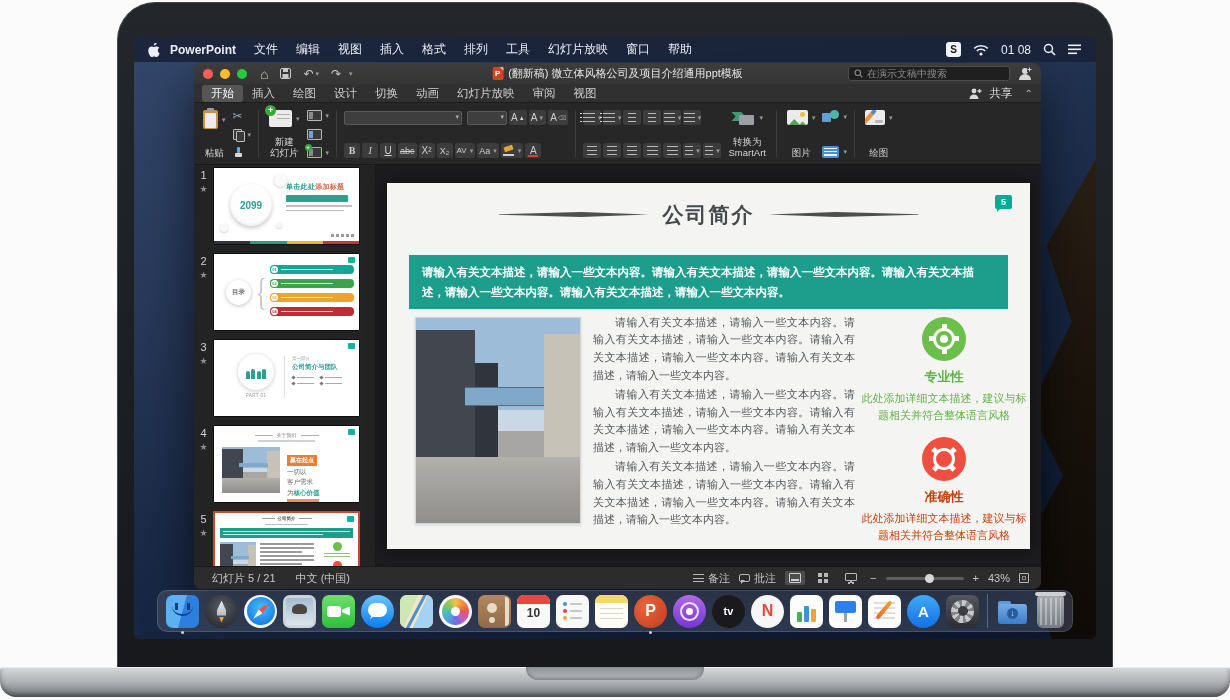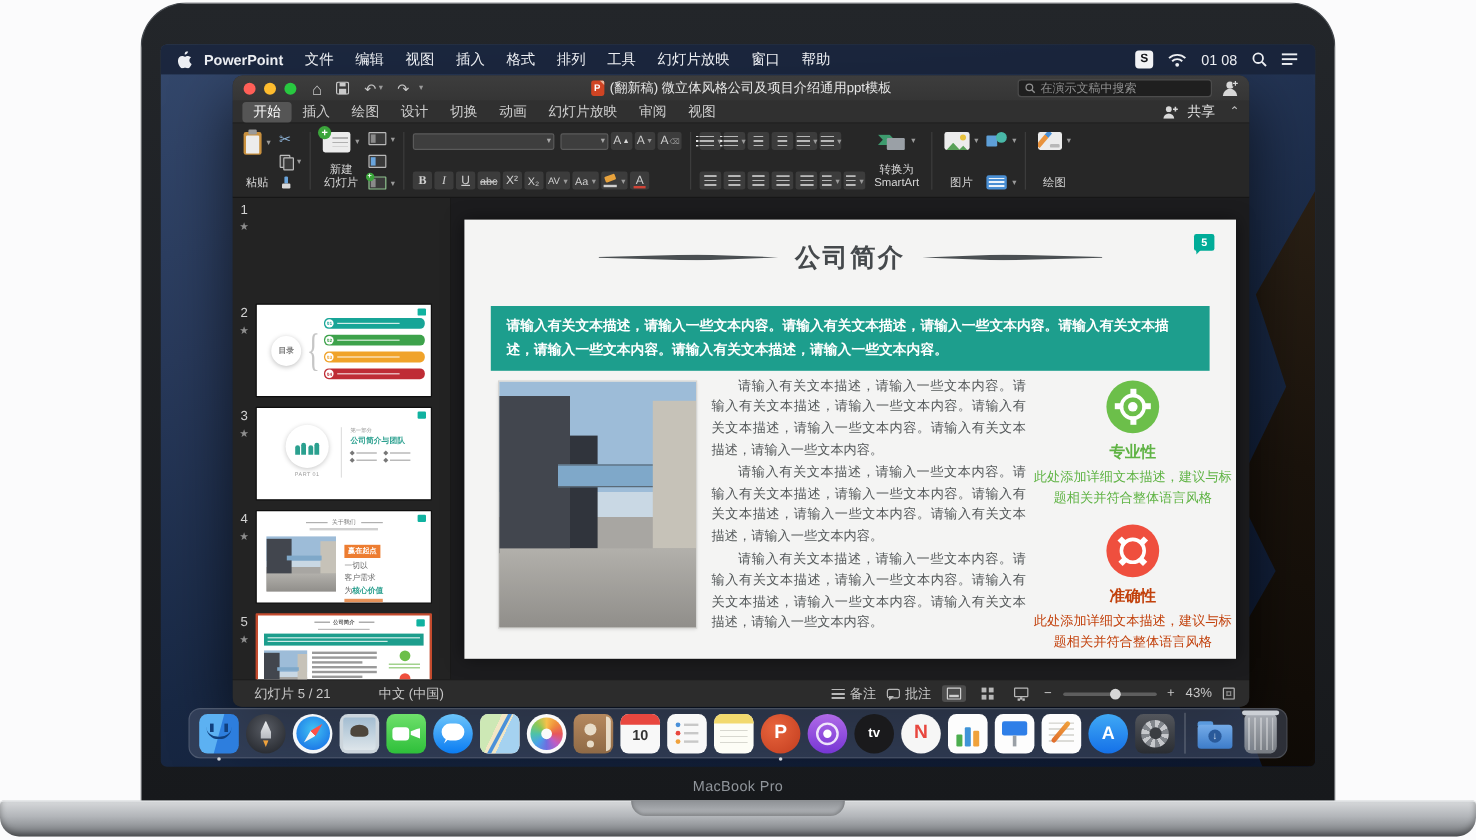--- a/index.html
+++ b/index.html
@@ -211,21 +211,21 @@
 .feat-ic.green{background:#6cbf4a}
 .feat-ic.red{background:#ef4f3e;transform:rotate(45deg)}
 .feat-title{font-size:13px;font-weight:bold;margin-top:7px}
 .feat-desc{font-size:11px;line-height:1.55;margin-top:4px;text-align:center}
 .f-green{color:#5fb344}.f-red{color:#c2410c}
 .feat-gap{height:13px}
 
 
 .statusbar{height:23px;background:#2c2c2c;border-top:1px solid #181818;border-radius:0 0 7px 7px;display:flex;align-items:center;color:#c8c8c8;font-size:11px;padding:0 12px;gap:8px}
 .sb-counter{margin-left:6px}
-.sb-lang{margin-left:32px}
+.sb-lang{margin-left:12px}
 .sb-right{margin-left:auto;display:flex;align-items:center;gap:9px}
 .sb-item{display:flex;align-items:center;gap:4px}
 .ic-notes{width:11px;height:9px;background:repeating-linear-gradient(#b8b8b8 0 1.2px,transparent 1.2px 3.6px)}
 .ic-comment{width:11px;height:8px;border:1px solid #b8b8b8;border-radius:2px;position:relative}
 .ic-comment::after{content:"";position:absolute;left:1px;bottom:-3px;border:2px solid transparent;border-top-color:#b8b8b8;border-left-color:#b8b8b8}
 .vbtn{padding:2px 4px;border-radius:2px;display:flex;align-items:center}
 .vbtn.active{background:#4d4d4d}
 .ic-normal{width:12px;height:10px;border:1px solid #cfcfcf;border-radius:1px;position:relative}
 .ic-normal::after{content:"";position:absolute;left:1px;right:1px;bottom:1px;height:2px;background:#cfcfcf}
 .ic-grid{width:10px;height:10px;position:relative}
@@ -595,20 +595,45 @@
       </div>
 
       <div class="wbody">
 
         <div class="panel">
           <div class="titem">
             <div class="tnum">
                 <span>1</span>
                 <span class="star">★</span>
               </div>
+            <div class="tslide">
+              <div class="c1a">2099</div>
+              <div class="c1b"></div>
+                <div class="c1c"></div>
+                <div class="c1d"></div>
+              <div class="t1r">
+                <div class="t1title"><span class="pa">单击此处</span><span class="pb">添加标题</span></div>
+                <div class="t1ban"></div>
+                <div class="t1line"></div>
+                  <div class="t1line" style="width:58px"></div>
+              </div>
+              <div class="t1icons">
+                  <i></i>
+                  <i></i>
+                  <i></i>
+                  <i></i>
+                  <i></i>
+                </div>
+              <div class="t1stripe">
+                  <i style="background:#2c3547"></i>
+                  <i style="background:#22a08c"></i>
+                  <i style="background:#f0b32a"></i>
+                  <i style="background:#c33b33"></i>
+                </div>
+            </div>
           </div>
           <div class="titem">
             <div class="tnum">
                 <span>2</span>
                 <span class="star">★</span>
               </div>
             <div class="tslide">
               <span class="tbadge"></span>
               <div class="t2circle">目录</div>
               <div class="t2brace">{</div>
@@ -856,18 +881,17 @@
           <span>A</span>
         </div>
       <div class="dk dk-prefs"></div>
       <div class="dk-div"></div>
       <div class="dk dk-downloads">
           <span>↓</span>
         </div>
       <div class="dk dk-trash"></div>
     </div>
   </div>
-  <div class="device-label">MacBook Pro</div>
 </div>
 
 <div class="base">
   <div class="base-notch"></div>
 </div>
 
 </body></html>

